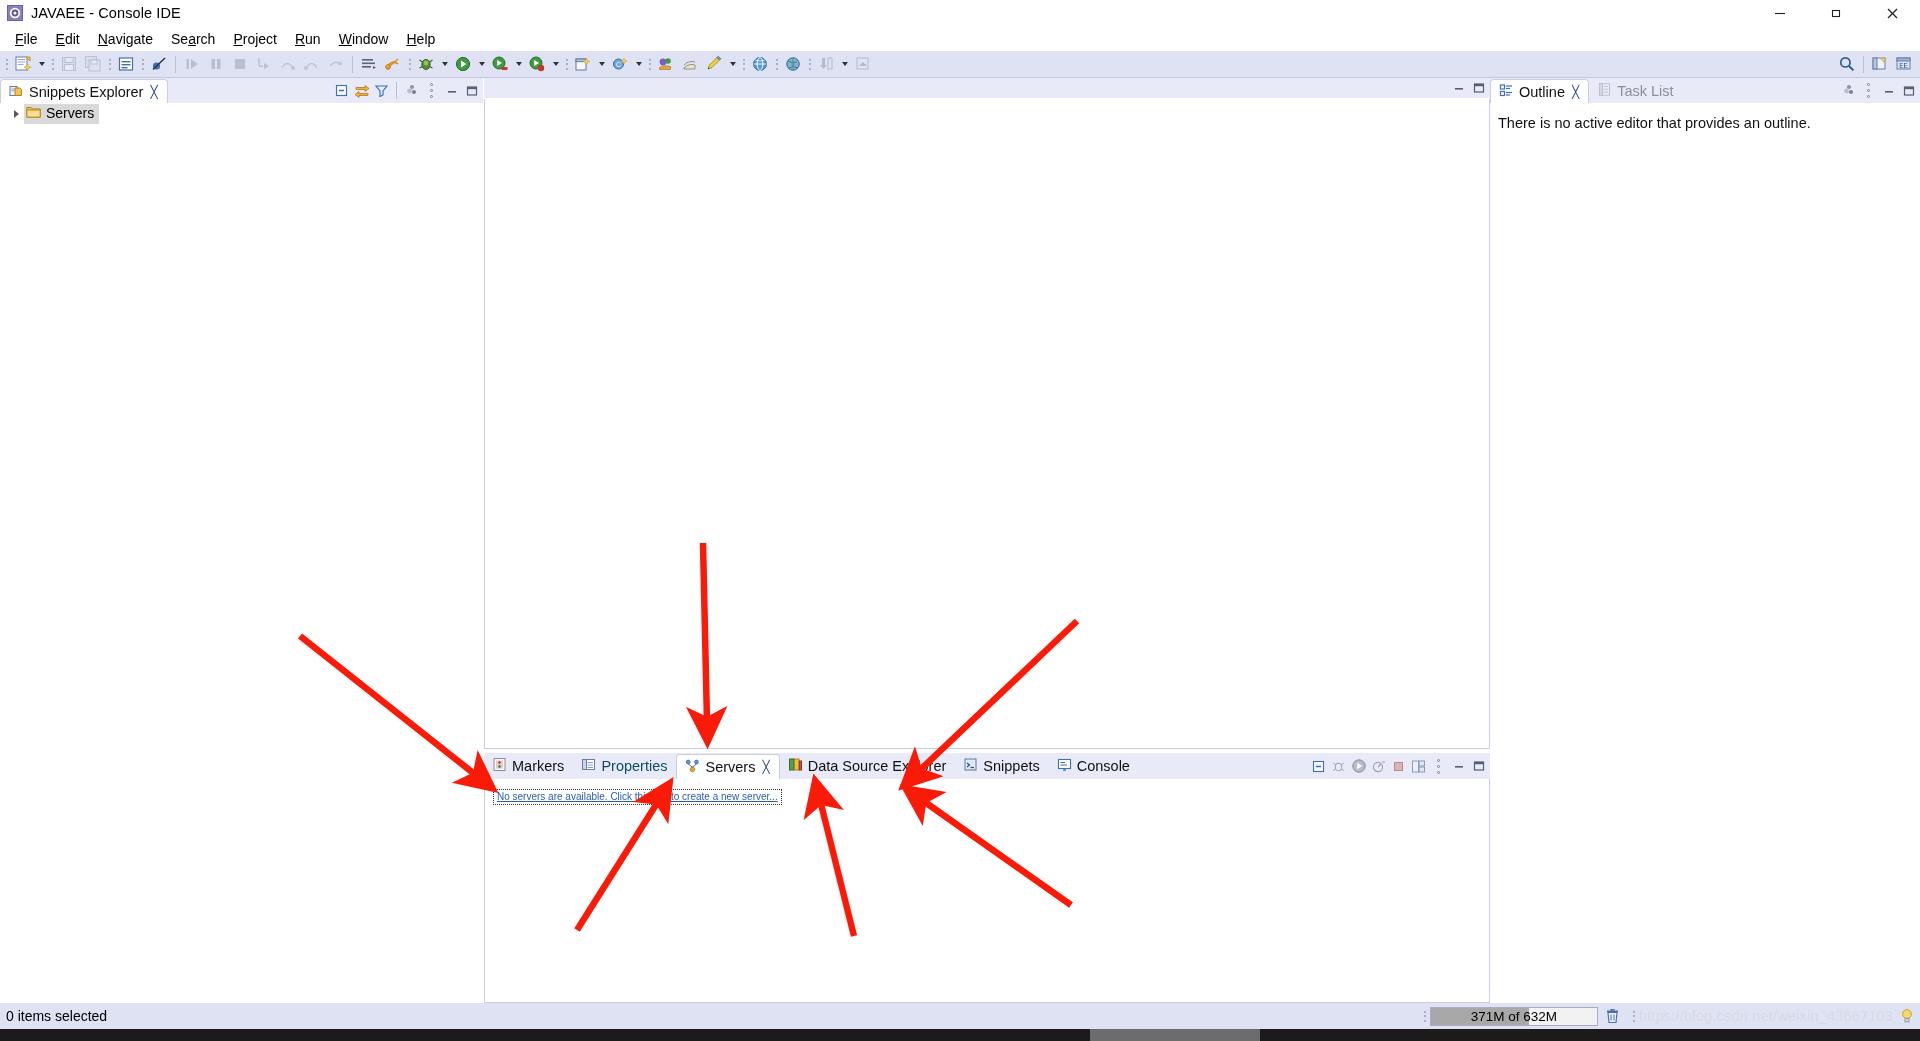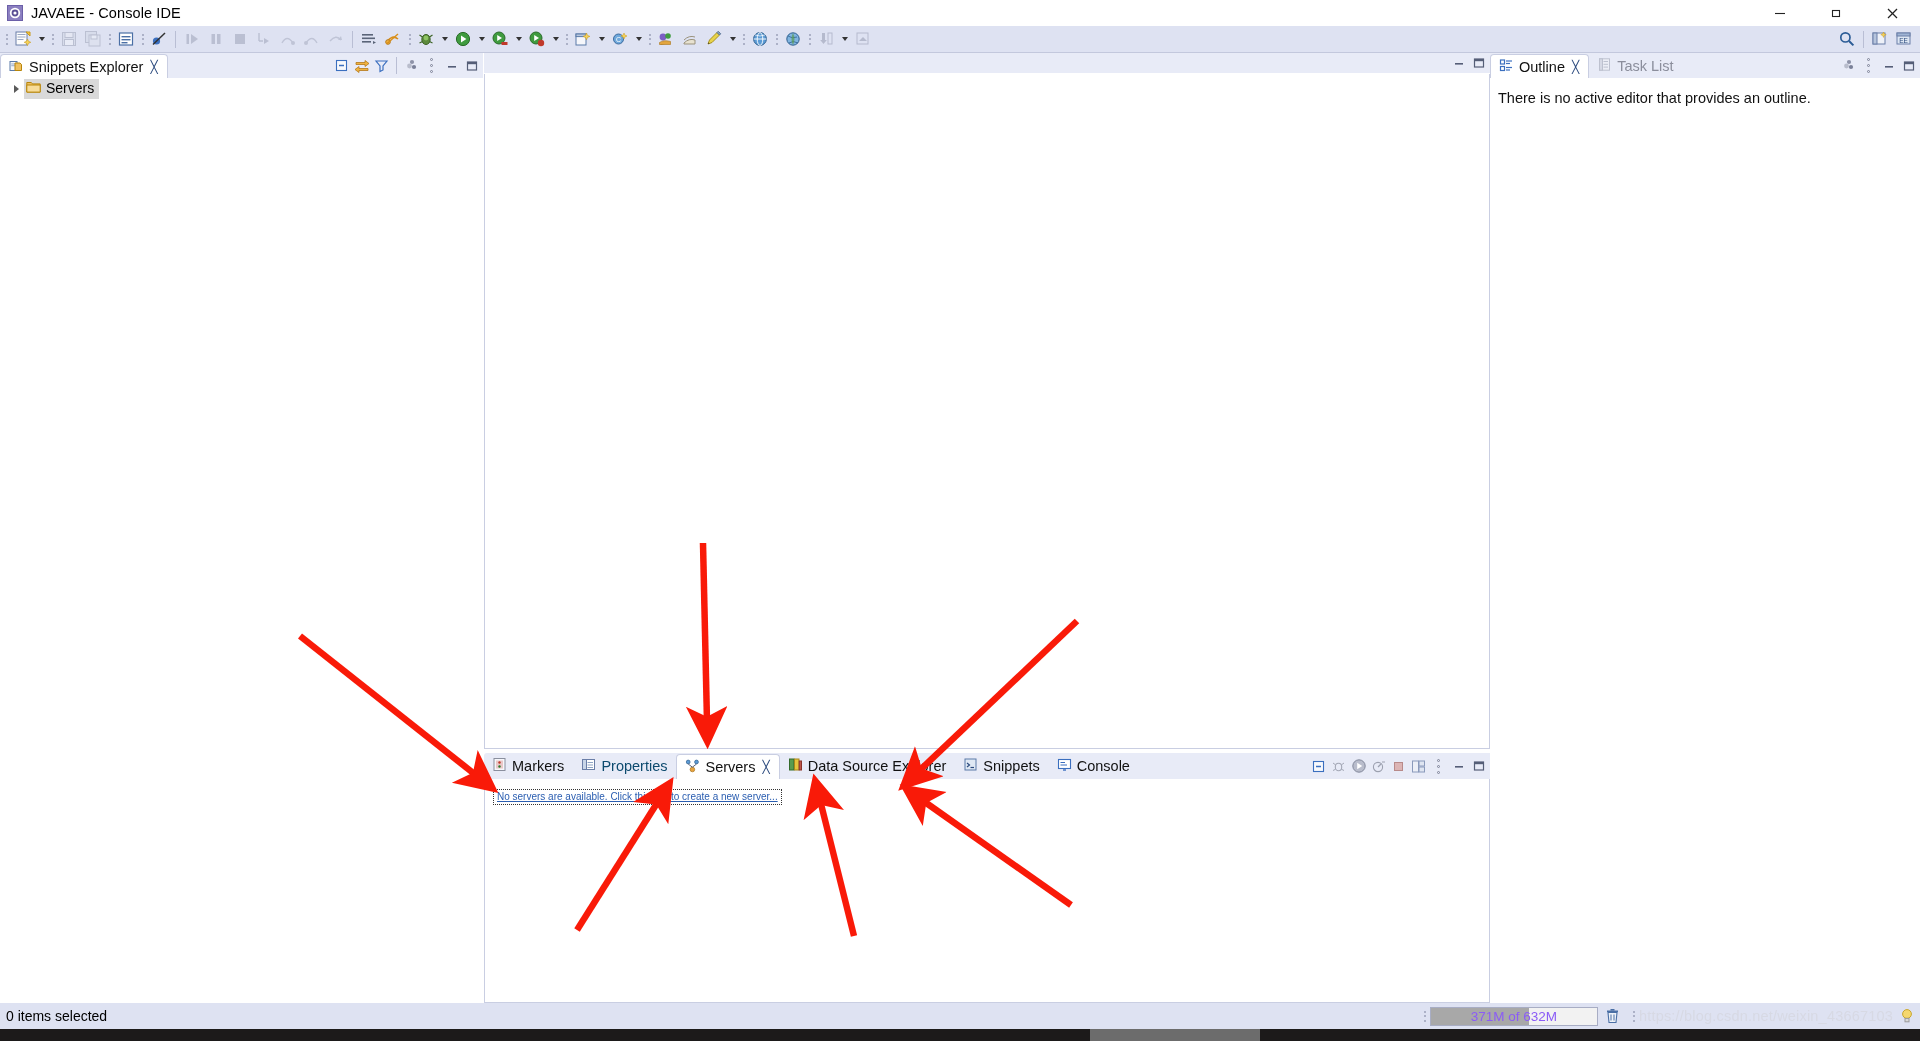--- a/index.html
+++ b/index.html
@@ -208,21 +208,21 @@
     display: flex; align-items: center;
     height: 19px; border: 1px solid #a8adc4; background: #f2f2f2;
     width: 168px; position: relative; margin-right: 4px;
   }
   .heap-fill {
     position: absolute; left: 0; top: 0; bottom: 0;
     width: 59%; background: #a8a8a8;
   }
   .heap-label {
     position: relative; width: 100%; text-align: center;
-    font-size: 13.5px; color: #8b5cf6; line-height: 17px;
+    font-size: 13.5px; color: #000000; line-height: 17px;
   }
   .heap-trash {
     width: 22px; height: 19px; display:flex; align-items:center; justify-content:center;
     margin-right: 6px;
   }
   .watermark {
     font-size: 14.5px; color: #d7d9e4;
     margin-right: 4px; white-space: nowrap; letter-spacing: .2px;
   }
   .taskbar {
@@ -271,20 +271,30 @@
       </div>
       <div class="win-btn">
         <svg width="13" height="13" viewBox="0 0 13 13">
           <line x1="2" y1="2" x2="11" y2="11" stroke="#222" stroke-width="1.2"></line>
           <line x1="11" y1="2" x2="2" y2="11" stroke="#222" stroke-width="1.2"></line>
         </svg>
       </div>
     </div>
   </div>
 
+  <div class="menubar">
+    <div class="menu-item"><u>F</u>ile</div>
+    <div class="menu-item"><u>E</u>dit</div>
+    <div class="menu-item"><u>N</u>avigate</div>
+    <div class="menu-item">Se<u>a</u>rch</div>
+    <div class="menu-item"><u>P</u>roject</div>
+    <div class="menu-item"><u>R</u>un</div>
+    <div class="menu-item"><u>W</u>indow</div>
+    <div class="menu-item"><u>H</u>elp</div>
+  </div>
 
   <div class="toolbar">
     <div class="tb-dots">
         <i></i>
         <i></i>
         <i></i>
       </div>
 
     <div class="tb-item">
       <svg width="18" height="18" viewBox="0 0 18 18">

